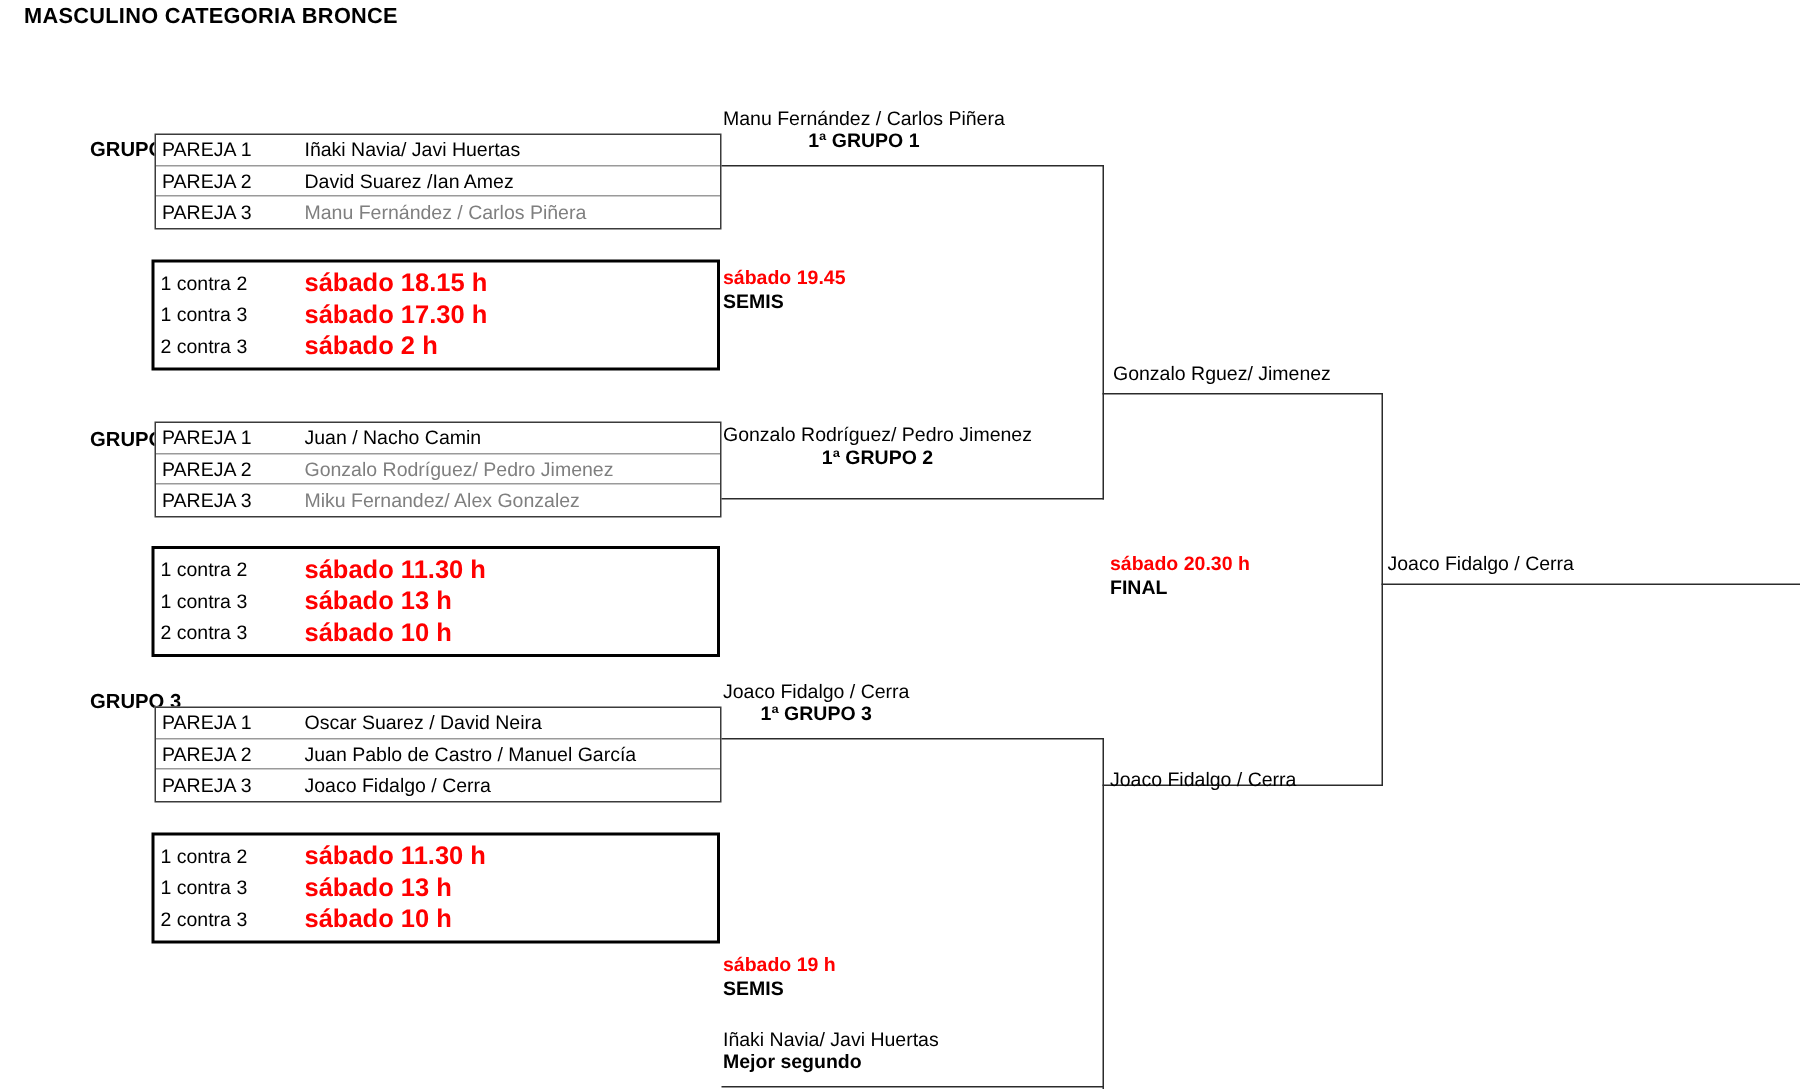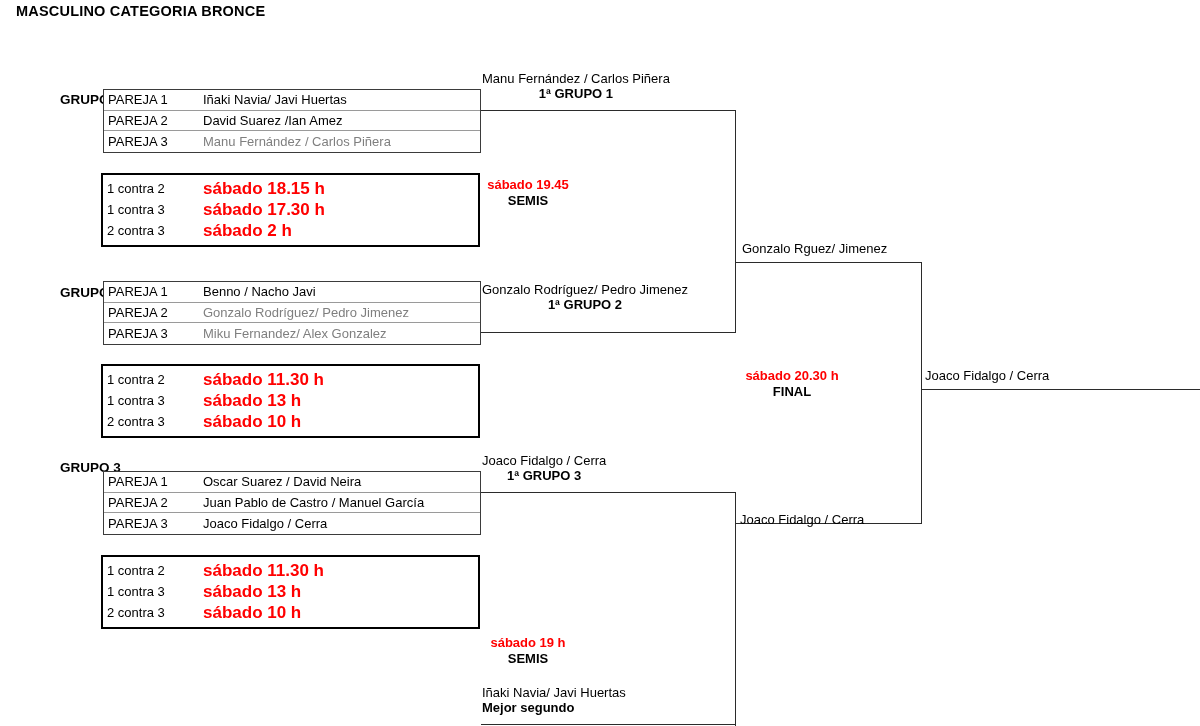--- a/index.html
+++ b/index.html
@@ -127,21 +127,21 @@
   .adv .adv-sub {
     display: block;
     font-weight: bold;
     font-size: 13px;
   }
   .center-sub { text-align: center; }
 
   .round-label {
     position: absolute;
     white-space: nowrap;
-    text-align: center;
+    text-align: left;
     line-height: 1.25;
   }
   .round-label .rl-time {
     display: block;
     font-size: 13px;
     font-weight: bold;
   }
   .round-label .rl-name {
     display: block;
     font-size: 13px;
@@ -190,21 +190,21 @@
   <div class="adv" style="left:482px; top:71px;">
     <span class="adv-name">Manu Fernández / Carlos Piñera</span>
     <span class="adv-sub center-sub">1ª GRUPO 1</span>
   </div>
 
   <div class="group-label" style="left:16px; top:285px;">GRUPO 2</div>
 
   <div class="pair-table" style="top:281px;">
     <div class="pair-row">
       <span class="pair-key">PAREJA 1</span>
-      <span class="pair-val">Benno / Nacho Javi</span>
+      <span class="pair-val">Juan / Nacho Camin</span>
     </div>
     <div class="pair-row">
       <span class="pair-key">PAREJA 2</span>
       <span class="pair-val muted">Gonzalo Rodríguez/ Pedro Jimenez</span>
     </div>
     <div class="pair-row">
       <span class="pair-key">PAREJA 3</span>
       <span class="pair-val muted">Miku Fernandez/ Alex Gonzalez</span>
     </div>
   </div>

